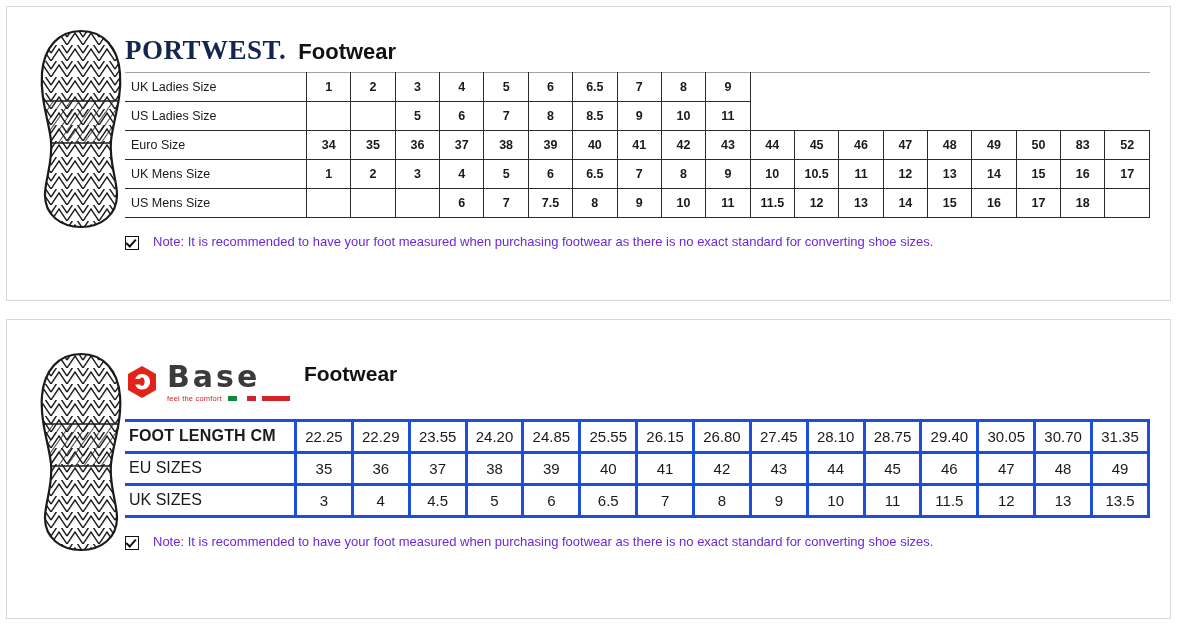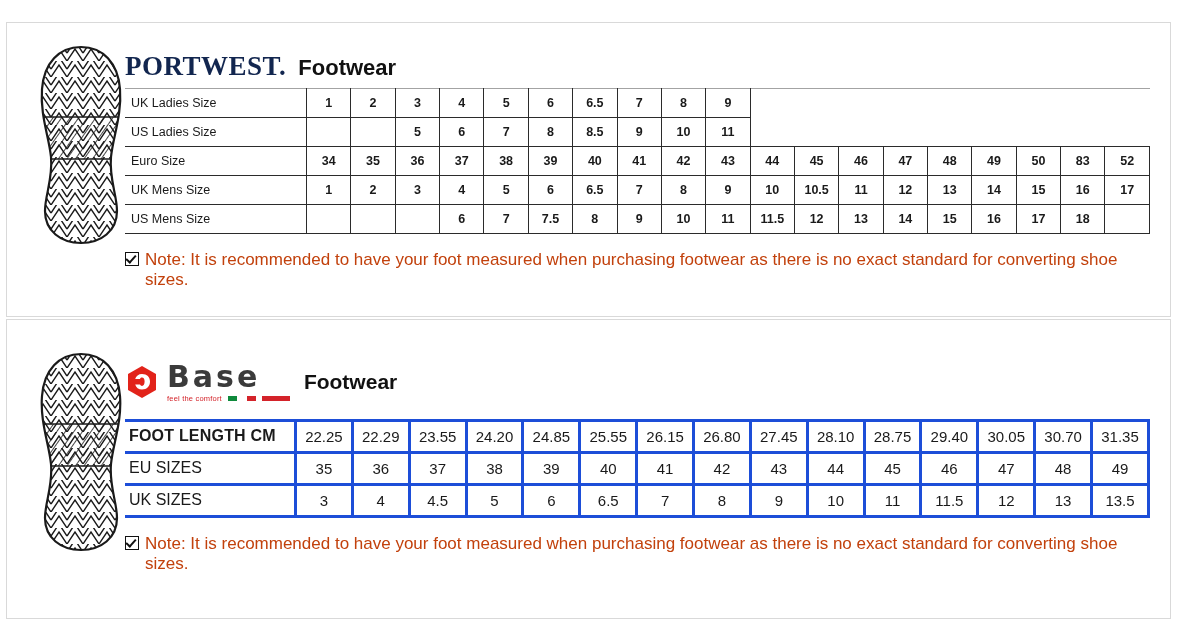--- a/index.html
+++ b/index.html
@@ -16,21 +16,21 @@
     overflow: hidden;
   }
   .panel {
     position: absolute;
     left: 6px;
     border: 1px solid #d9d9d9;
     background: #ffffff;
     box-sizing: border-box;
   }
   #panel-portwest {
-    top: 22px;
+    top: 6px;
     width: 1165px;
     height: 295px;
   }
   #panel-base {
     top: 319px;
     width: 1165px;
     height: 300px;
   }
   .sole {
     position: absolute;
@@ -97,25 +97,25 @@
     border-left: none;
     border-right: 1px solid #2b2b2b;
   }
   #pw-table tr:first-child td { border-top: 1px solid #a3a3a3; }
   #pw-table td.noborder {
     border: none;
   }
 
   .note {
     margin-top: 16px;
-    font-size: 17px;
-    color: #c2410c;
+    font-size: 13px;
+    color: #6d28d9;
     display: flex;
     align-items: flex-start;
-    gap: 6px;
+    gap: 14px;
   }
   .note-check {
     display: inline-block;
     width: 12px;
     height: 12px;
     border: 1.5px solid #111;
     position: relative;
     flex: none;
     margin-top: 2px;
   }
@@ -127,21 +127,20 @@
     width: 4px;
     height: 8px;
     border: solid #111;
     border-width: 0 2px 2px 0;
     transform: rotate(42deg);
   }
 
   
   .base-brand-row {
     display: flex;
-    align-items: center;
     gap: 14px;
     margin-bottom: 16px;
   }
   .base-logo {
     display: flex;
     align-items: center;
     gap: 8px;
   }
   .base-mark { flex: none; }
   .base-text-wrap {

